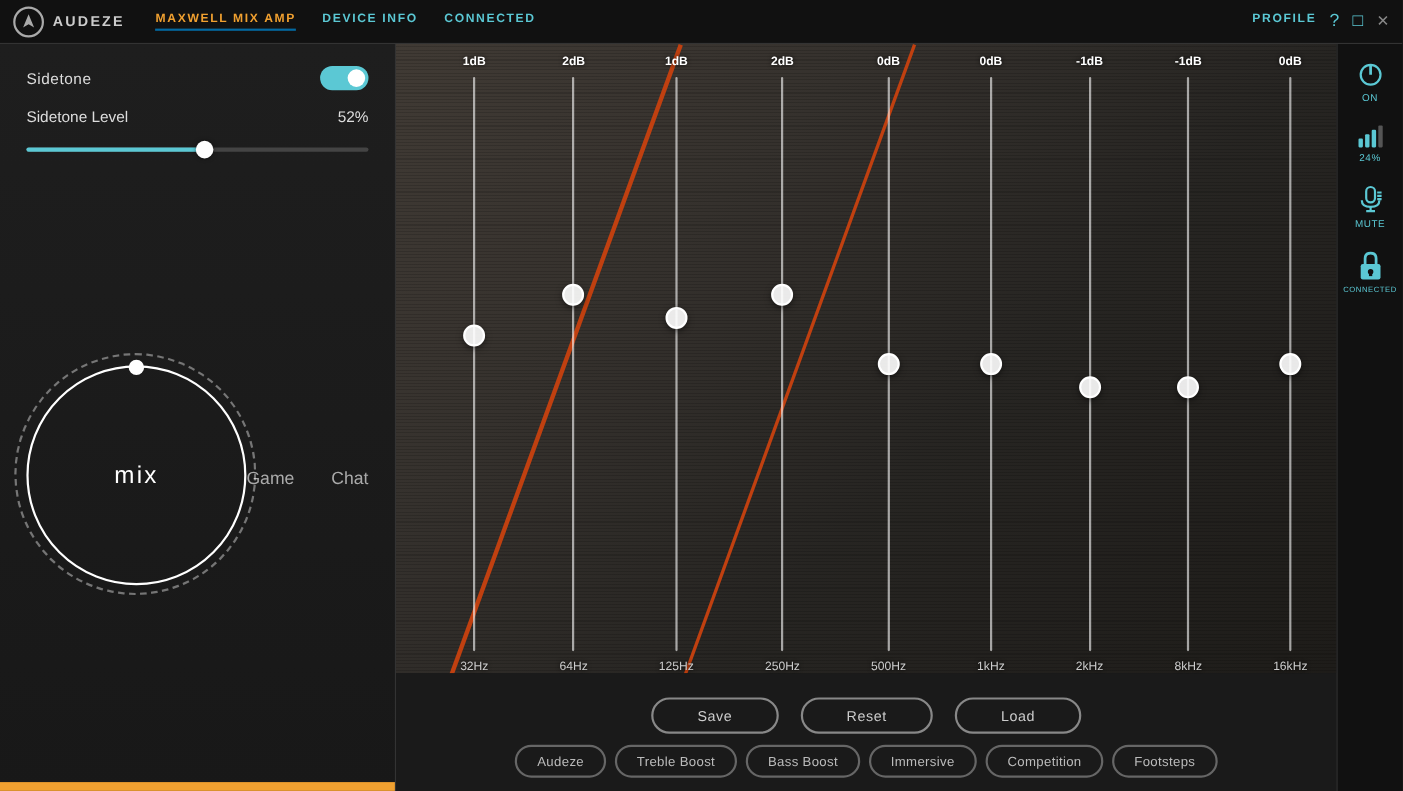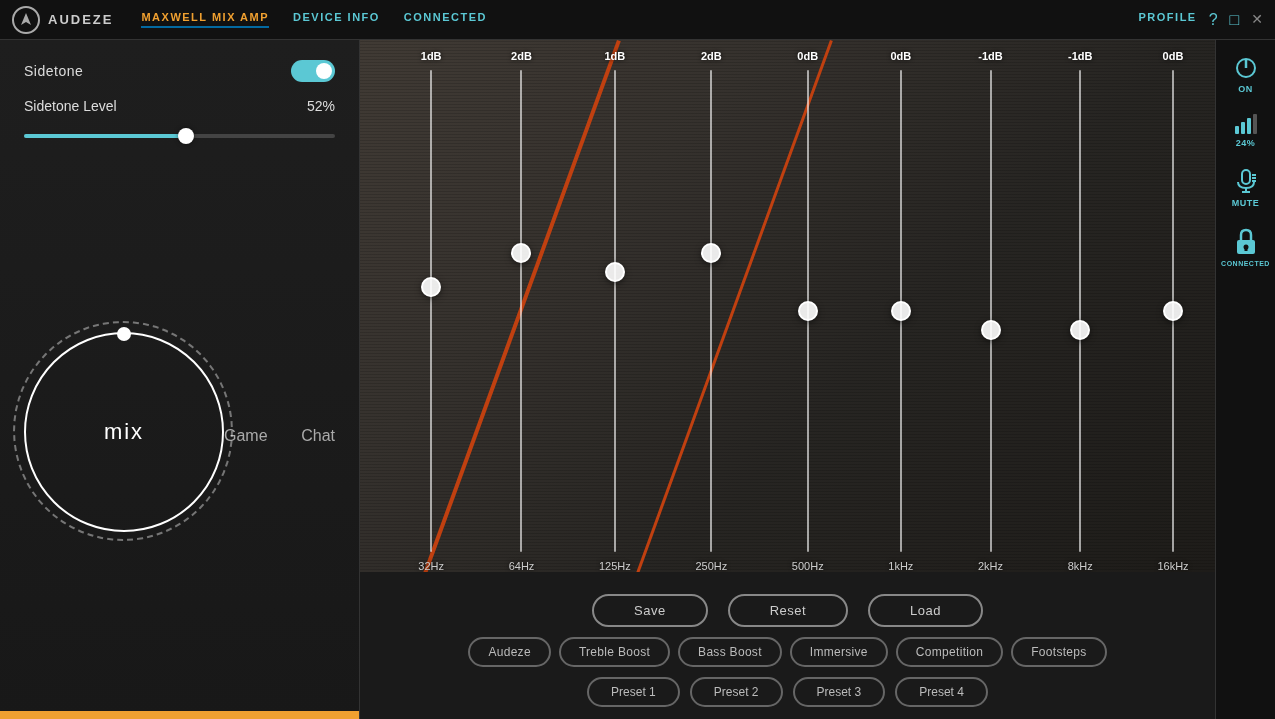--- a/index.html
+++ b/index.html
@@ -425,21 +425,21 @@
       display: flex;
       flex-direction: column;
       align-items: center;
       gap: 4px;
       cursor: pointer;
     }
     .side-icon-label {
       color: #5bc8d4;
       font-size: 9px;
       letter-spacing: 0.5px;
-      font-weight: bold;
+      font-weight: normal;
     }
 
     
     .battery-bars {
       display: flex;
       gap: 2px;
       align-items: flex-end;
     }
     .bar {
       width: 4px;
@@ -593,26 +593,20 @@
         <button class="eq-action-btn">Load</button>
       </div>
       <div class="preset-buttons">
         <button class="preset-btn">Audeze</button>
         <button class="preset-btn">Treble Boost</button>
         <button class="preset-btn">Bass Boost</button>
         <button class="preset-btn">Immersive</button>
         <button class="preset-btn">Competition</button>
         <button class="preset-btn">Footsteps</button>
       </div>
-      <div class="custom-preset-buttons">
-        <button class="custom-preset-btn active">Preset 1</button>
-        <button class="custom-preset-btn">Preset 2</button>
-        <button class="custom-preset-btn">Preset 3</button>
-        <button class="custom-preset-btn">Preset 4</button>
-      </div>
     </div>
   </div>
 
   <div class="side-icons">
 
     <div class="side-icon-item">
       <svg width="24" height="24" viewBox="0 0 24 24">
         <circle cx="12" cy="12" r="9" fill="none" stroke="#5bc8d4" stroke-width="2"></circle>
         <line x1="12" y1="3" x2="12" y2="12" stroke="#5bc8d4" stroke-width="2.5"></line>
       </svg>

